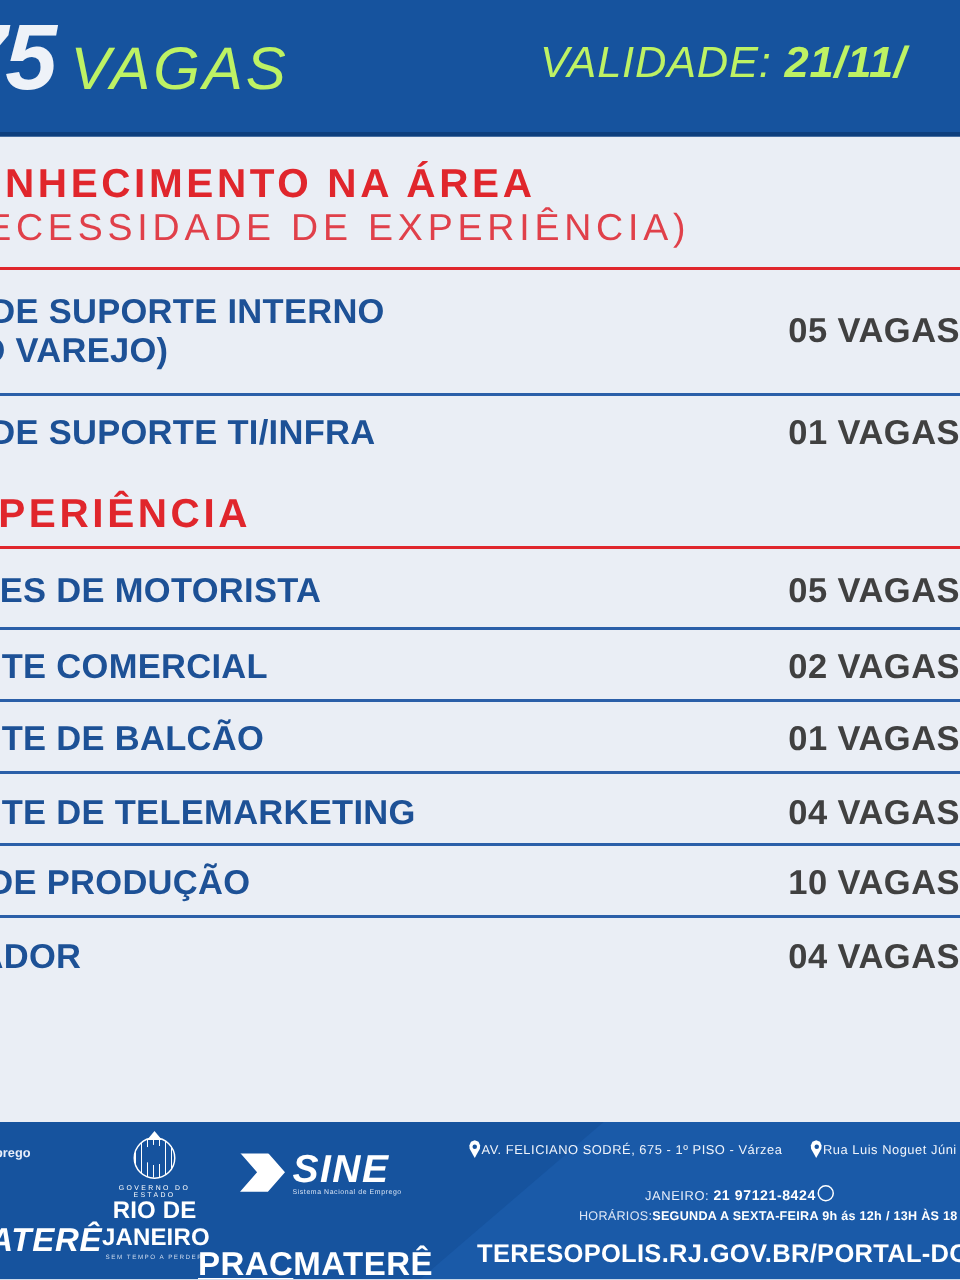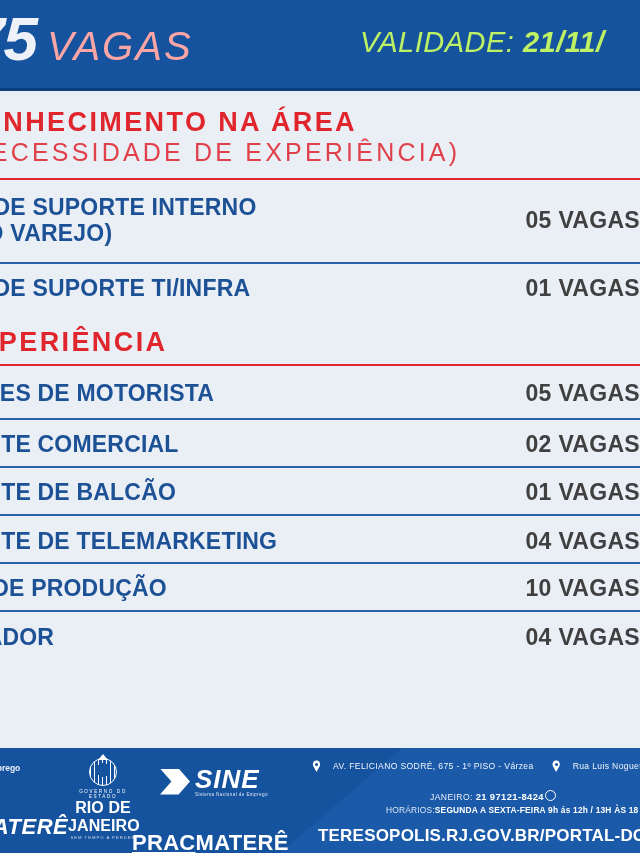--- a/index.html
+++ b/index.html
@@ -22,21 +22,21 @@
     position:absolute;left:-30px;top:8px;
     display:flex;align-items:baseline;gap:10px;
     white-space:nowrap;
   }
   .hdr-count{
     font-size:62px;font-weight:bold;font-style:italic;
     color:#eef2f8;letter-spacing:-1px;line-height:1;
   }
   .hdr-vagas{
     font-size:40px;font-style:italic;font-weight:300;
-    color:#fca5a5;letter-spacing:2px;line-height:1;
+    color:#bef264;letter-spacing:2px;line-height:1;
   }
   .hdr-right{
     position:absolute;left:360px;top:26px;
     white-space:nowrap;font-style:italic;font-size:29px;
     color:#bef264;letter-spacing:0.5px;
   }
   .hdr-right b{font-weight:bold;}
 
   
   .section{position:absolute;left:-42px;width:660px;}
@@ -122,21 +122,21 @@
     letter-spacing:0.5px;white-space:nowrap;
   }
   .brand-b{
     position:absolute;left:132px;top:82px;
     font-size:22px;font-weight:bold;color:#fff;
     letter-spacing:0.3px;white-space:nowrap;
   }
   .brand-b .u{text-decoration:underline;}
 
   .addr-row{position:absolute;left:312px;top:12px;display:flex;gap:18px;white-space:nowrap;}
-  .addr{display:flex;align-items:center;gap:12px;color:#f0f4fb;font-size:8.6px;letter-spacing:0.35px;}
+  .addr{display:flex;align-items:center;gap:0;color:#f0f4fb;font-size:8.6px;letter-spacing:0.35px;}
   .pin{
     width:9px;height:12px;background:#fff;flex:none;
     clip-path:polygon(50% 100%,12% 48%,10% 30%,22% 10%,50% 2%,78% 10%,90% 30%,88% 48%);
     position:relative;
   }
   .pin:after{content:"";position:absolute;left:3px;top:3px;width:3px;height:3px;border-radius:50%;background:#16539e;}
   .contato{
     position:absolute;left:430px;top:42px;color:#e9effa;font-size:8.6px;letter-spacing:0.4px;white-space:nowrap;
   }
   .contato b{color:#fff;font-size:9.4px;}

